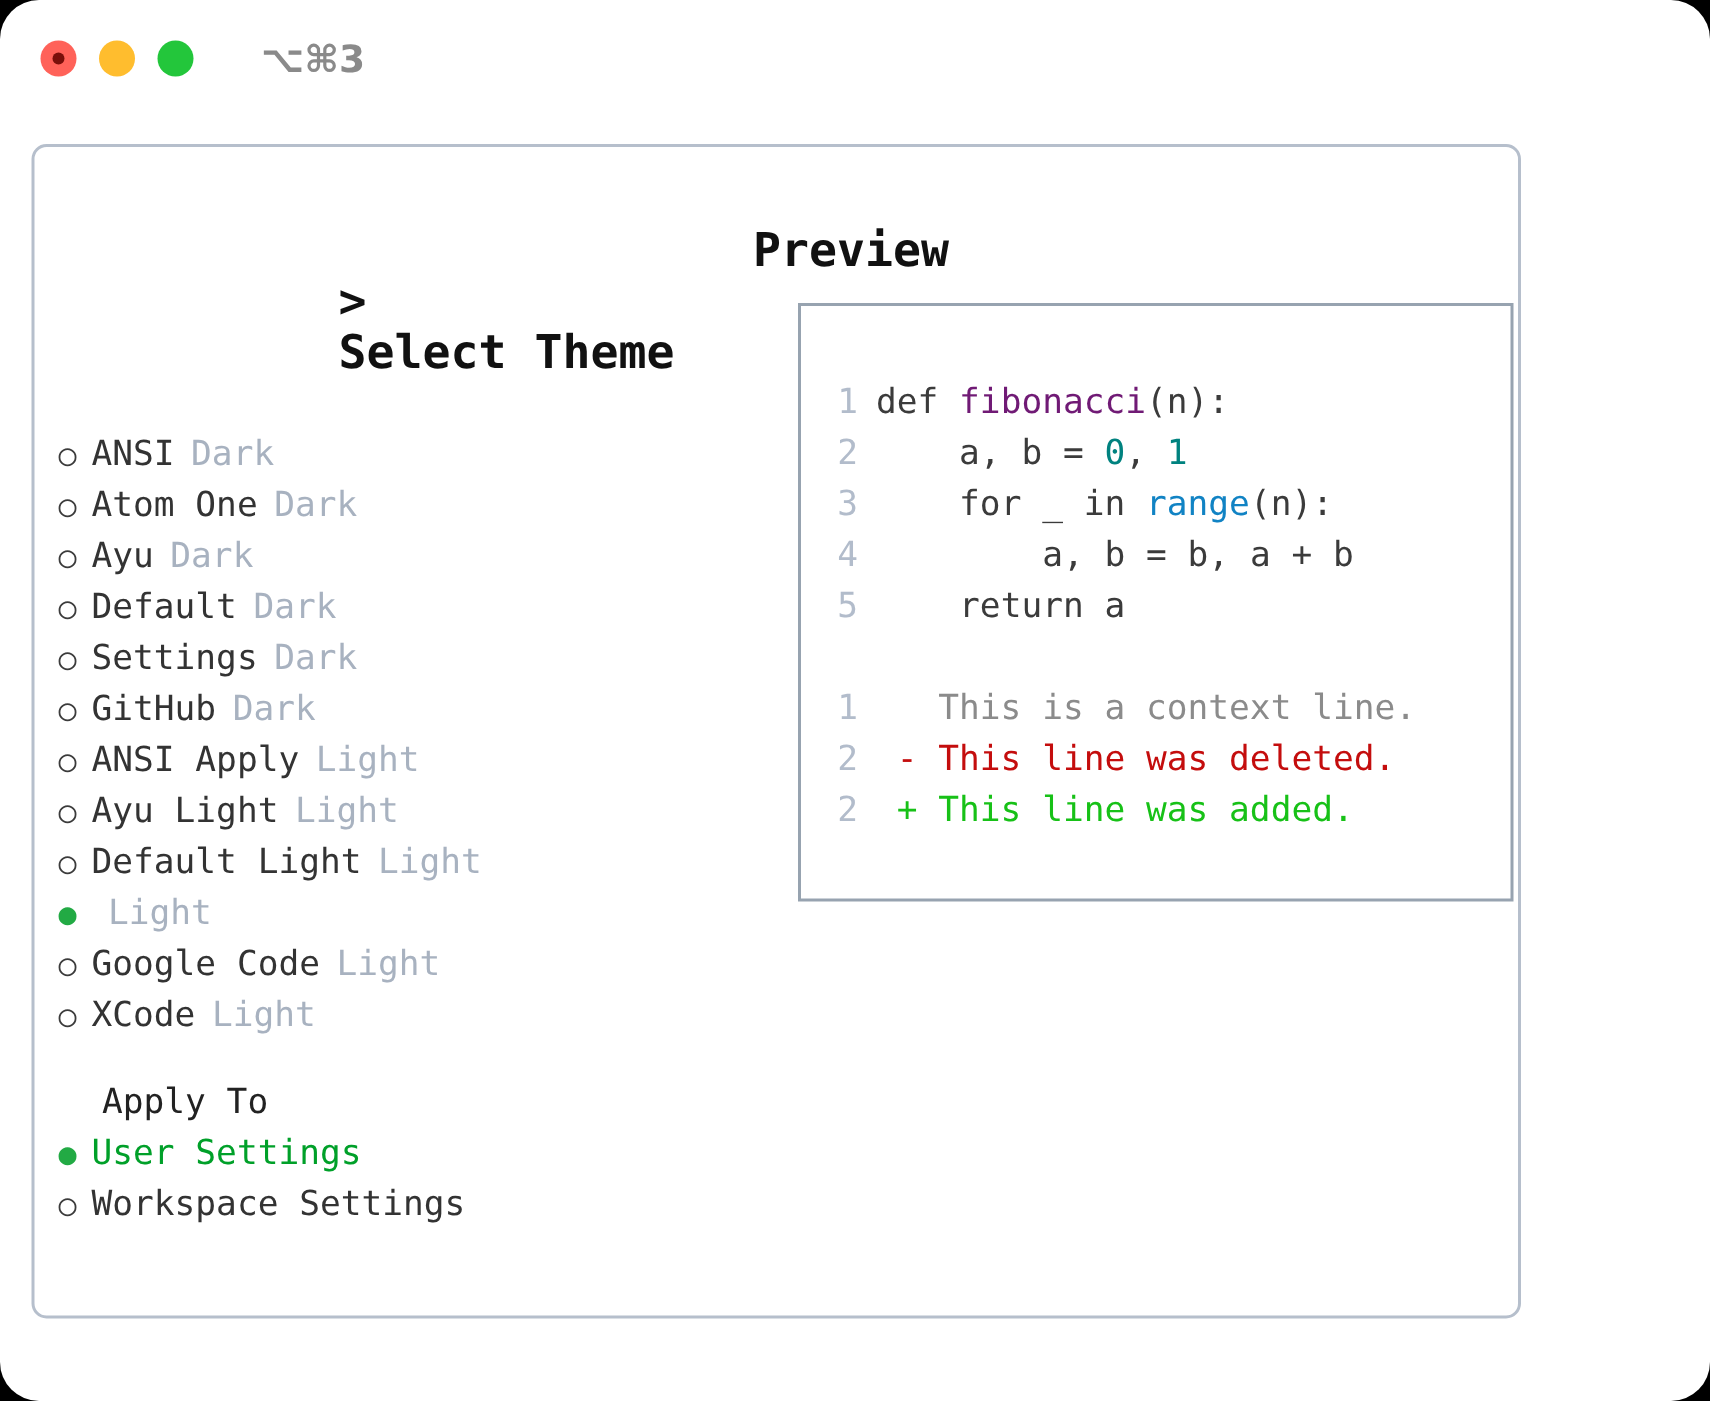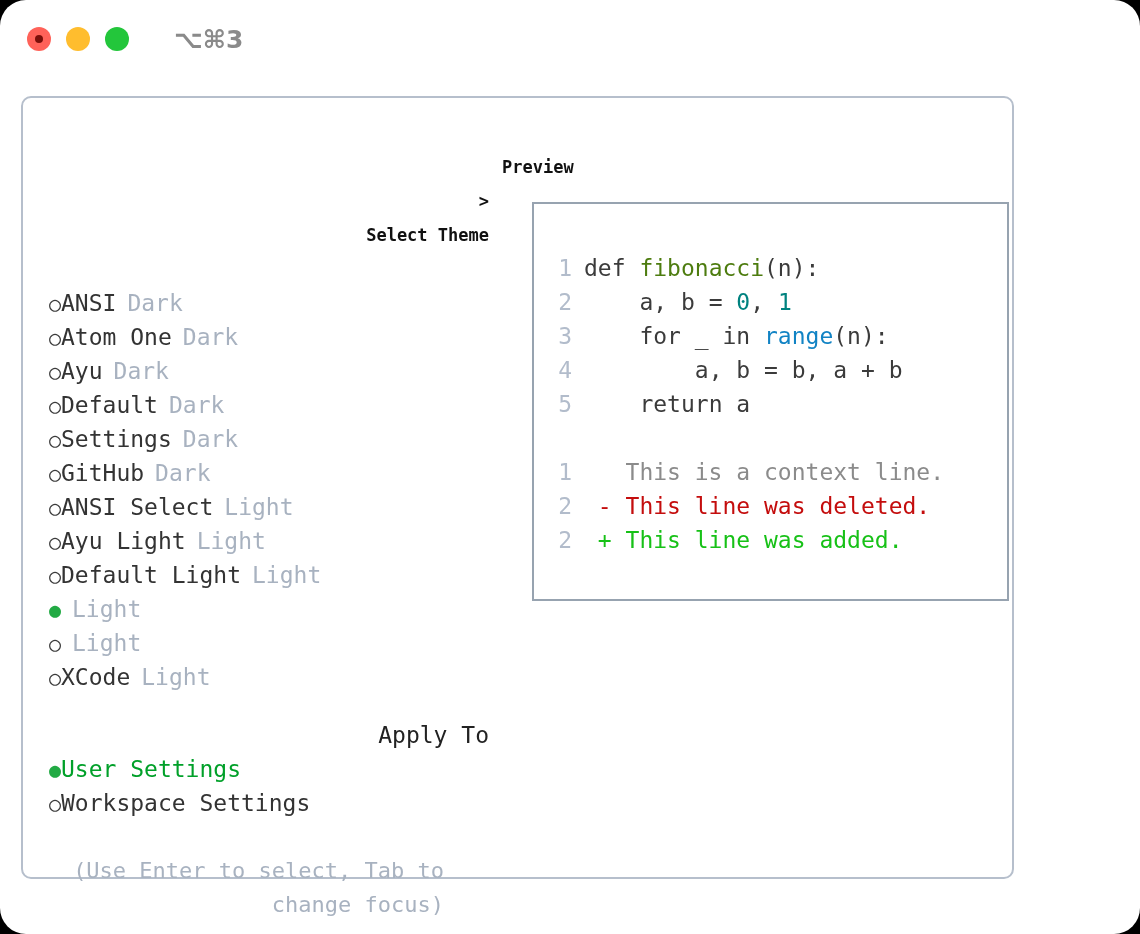--- a/index.html
+++ b/index.html
@@ -87,31 +87,30 @@
     width: 100%;
     height: 100%;
   }
 
   
   .left-col {
     position: absolute;
     left: 16px;
     top: 52px;
     width: 450px;
-    text-align: right;
   }
   .right-col {
     position: absolute;
     left: 479px;
     top: 52px;
     width: 500px;
   }
 
   .section-title {
-    font-size: 17px;
+    font-size: 31px;
     font-weight: bold;
     color: #111111;
     line-height: 34px;
     white-space: pre;
   }
   .section-title .caret {
     color: #111111;
   }
 
   .opt-list {
@@ -191,21 +190,21 @@
     height: 34px;
     white-space: pre;
   }
   .lineno {
     flex: 0 0 26px;
     text-align: right;
     color: #b2bccb;
     margin-right: 12px;
   }
   .src { color: #3b3b3b; }
-  .tok-fn    { color: #4d7c0f; }
+  .tok-fn    { color: #701a75; }
   .tok-num   { color: #00827f; }
   .tok-built { color: #1183c4; }
   .blank-row { height: 34px; }
   .diff-ctx  { color: #8b8b8b; }
   .diff-del  { color: #c40d0d; }
   .diff-add  { color: #17c117; }
 </style>
 </head>
 <body>
 
@@ -230,37 +229,36 @@
           <span>Select Theme</span>
         </div>
 
         <div class="opt-list" id="theme-list">
             <div class="opt"><span class="bullet">○</span><span class="opt-label">ANSI</span><span class="opt-tag">Dark</span></div>
             <div class="opt"><span class="bullet">○</span><span class="opt-label">Atom One</span><span class="opt-tag">Dark</span></div>
             <div class="opt"><span class="bullet">○</span><span class="opt-label">Ayu</span><span class="opt-tag">Dark</span></div>
             <div class="opt"><span class="bullet">○</span><span class="opt-label">Default</span><span class="opt-tag">Dark</span></div>
             <div class="opt"><span class="bullet">○</span><span class="opt-label">Settings</span><span class="opt-tag">Dark</span></div>
             <div class="opt"><span class="bullet">○</span><span class="opt-label">GitHub</span><span class="opt-tag">Dark</span></div>
-            <div class="opt"><span class="bullet">○</span><span class="opt-label">ANSI Select</span><span class="opt-tag">Light</span></div>
+            <div class="opt"><span class="bullet">○</span><span class="opt-label">ANSI Apply</span><span class="opt-tag">Light</span></div>
             <div class="opt"><span class="bullet">○</span><span class="opt-label">Ayu Light</span><span class="opt-tag">Light</span></div>
             <div class="opt"><span class="bullet">○</span><span class="opt-label">Default Light</span><span class="opt-tag">Light</span></div>
             <div class="opt selected"><span class="bullet sel">●</span><span class="opt-tag">Light</span></div>
-            <div class="opt"><span class="bullet">○</span><span class="opt-tag">Light</span></div>
+            <div class="opt"><span class="bullet">○</span><span class="opt-label">Google Code</span><span class="opt-tag">Light</span></div>
             <div class="opt"><span class="bullet">○</span><span class="opt-label">XCode</span><span class="opt-tag">Light</span></div>
           </div>
 
         <div class="subsection">
           <div class="subsection-title">Apply To</div>
           <div class="opt-list" id="apply-list">
               <div class="opt selected"><span class="bullet sel">●</span><span class="opt-label">User Settings</span></div>
               <div class="opt"><span class="bullet">○</span><span class="opt-label">Workspace Settings</span></div>
             </div>
         </div>
 
-        <div class="hint">(Use Enter to select, Tab to change focus)</div>
       </div>
 
       <div class="right-col">
         <div class="section-title">Preview</div>
 
         <div class="preview-box">
           <div class="code" id="code-block"><div class="code-line"><span class="lineno">1</span><span><span class="src">def </span><span class="tok-fn">fibonacci</span><span class="src">(n):</span></span></div><div class="code-line"><span class="lineno">2</span><span>    <span class="src">a, b = </span><span class="tok-num">0</span><span class="src">, </span><span class="tok-num">1</span></span></div><div class="code-line"><span class="lineno">3</span><span>    <span class="src">for _ in </span><span class="tok-built">range</span><span class="src">(n):</span></span></div><div class="code-line"><span class="lineno">4</span><span>        <span class="src">a, b = b, a + b</span></span></div><div class="code-line"><span class="lineno">5</span><span>    <span class="src">return a</span></span></div><div class="blank-row"></div><div class="code-line"><span class="lineno">1</span><span class="diff-ctx">   This is a context line.</span></div><div class="code-line"><span class="lineno">2</span><span class="diff-del"> - This line was deleted.</span></div><div class="code-line"><span class="lineno">2</span><span class="diff-add"> + This line was added.</span></div></div>
         </div>
       </div>
 

